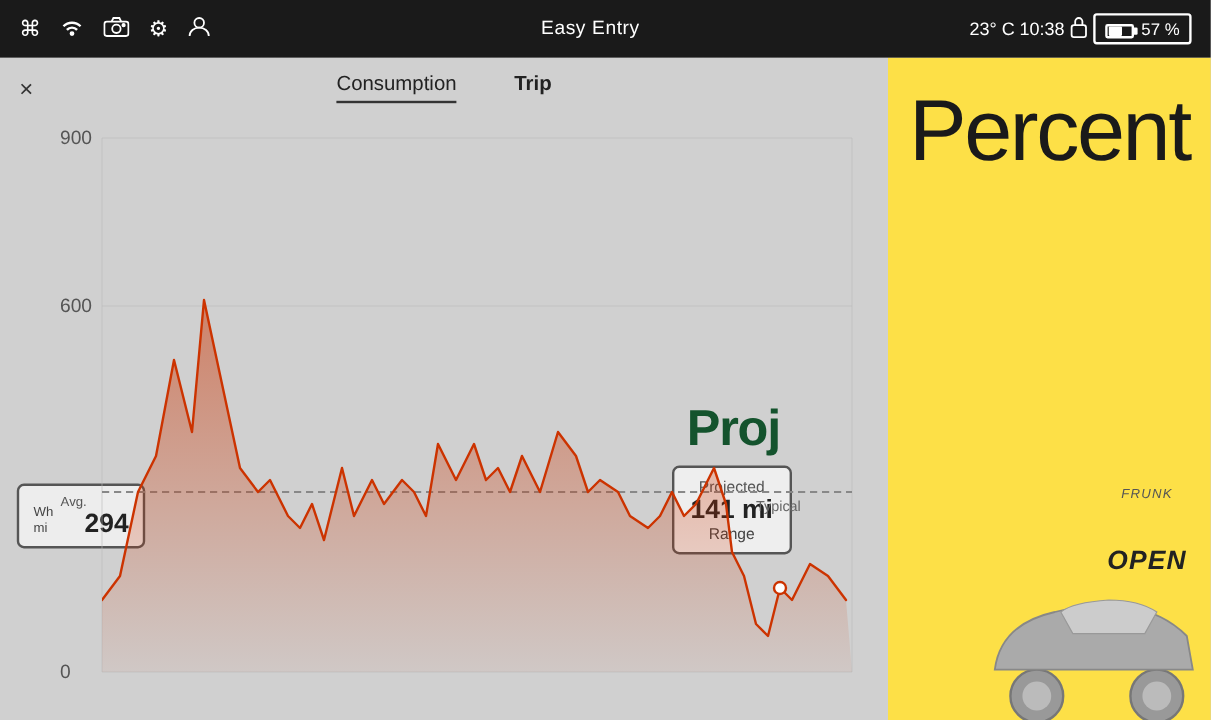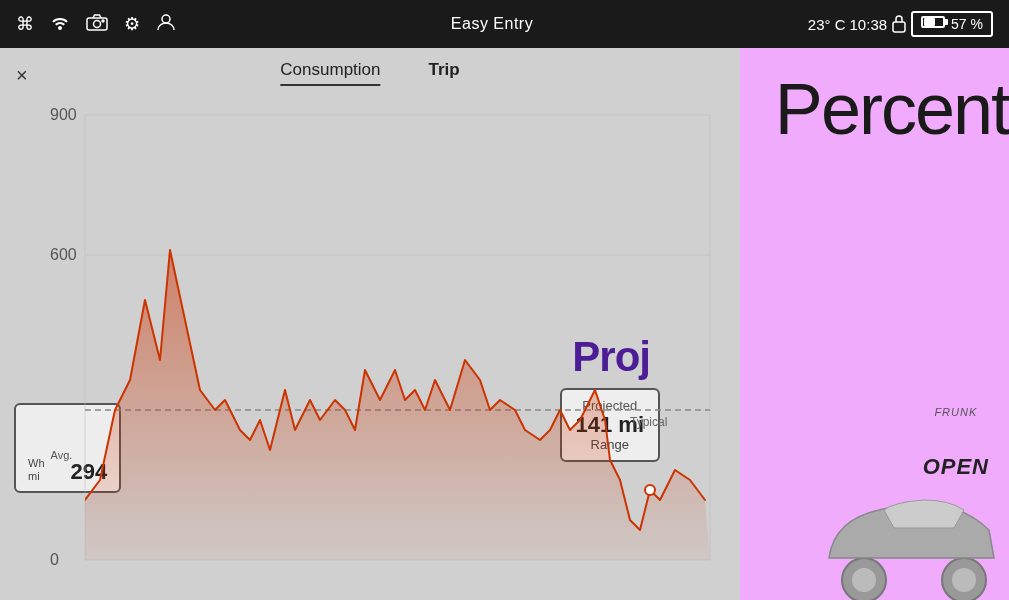--- a/index.html
+++ b/index.html
@@ -64,21 +64,21 @@
       gap: 4px;
       color: white;
       font-size: 15px;
     }
 
     .battery-box {
       border: 2px solid white;
       border-radius: 3px;
       padding: 3px 8px;
       display: flex;
-      align-items: flex-start;
+      align-items: flex-end;
       gap: 6px;
       font-size: 14px;
     }
 
     .battery-icon {
       width: 24px;
       height: 12px;
       border: 2px solid white;
       border-radius: 2px;
       position: relative;
@@ -177,21 +177,21 @@
       letter-spacing: -1px;
     }
 
     
     #proj-label {
       position: absolute;
       top: 285px;
       right: 90px;
       font-size: 42px;
       font-weight: 700;
-      color: #4c1d95;
+      color: #14532d;
       letter-spacing: -1px;
     }
 
     
     #avg-box {
       position: absolute;
       top: 355px;
       left: 14px;
       background: rgba(240,240,240,0.9);
       border: 2px solid #555;
@@ -251,24 +251,24 @@
       color: #444;
     }
 
     
     #right-panel {
       position: absolute;
       top: 48px;
       left: 740px;
       right: 0;
       bottom: 0;
-      background: #f0abfc;
+      background: #fde047;
       display: flex;
       flex-direction: column;
-      align-items: flex-end;
+      align-items: center;
       justify-content: flex-start;
       padding-top: 20px;
     }
 
     #percent-label {
       font-size: 72px;
       font-weight: 300;
       color: #1a1a1a;
       letter-spacing: -2px;
     }
@@ -368,21 +368,21 @@
 
   <div id="proj-label">Proj</div>
 
   <div id="avg-box">
     <div class="avg-box-inner">
       <div class="avg-unit">
         <div>Wh</div>
         <div>mi</div>
       </div>
       <div>
-        <div style="font-size:11px;color:#555;margin-top:36px;">Avg.</div>
+        <div style="font-size:11px;color:#555;">Avg.</div>
         <div class="avg-value">294</div>
       </div>
     </div>
   </div>
 
   <div id="proj-box">
     <div class="proj-title">Projected</div>
     <div class="proj-value">141 mi</div>
     <div class="proj-unit">Range</div>
   </div>

